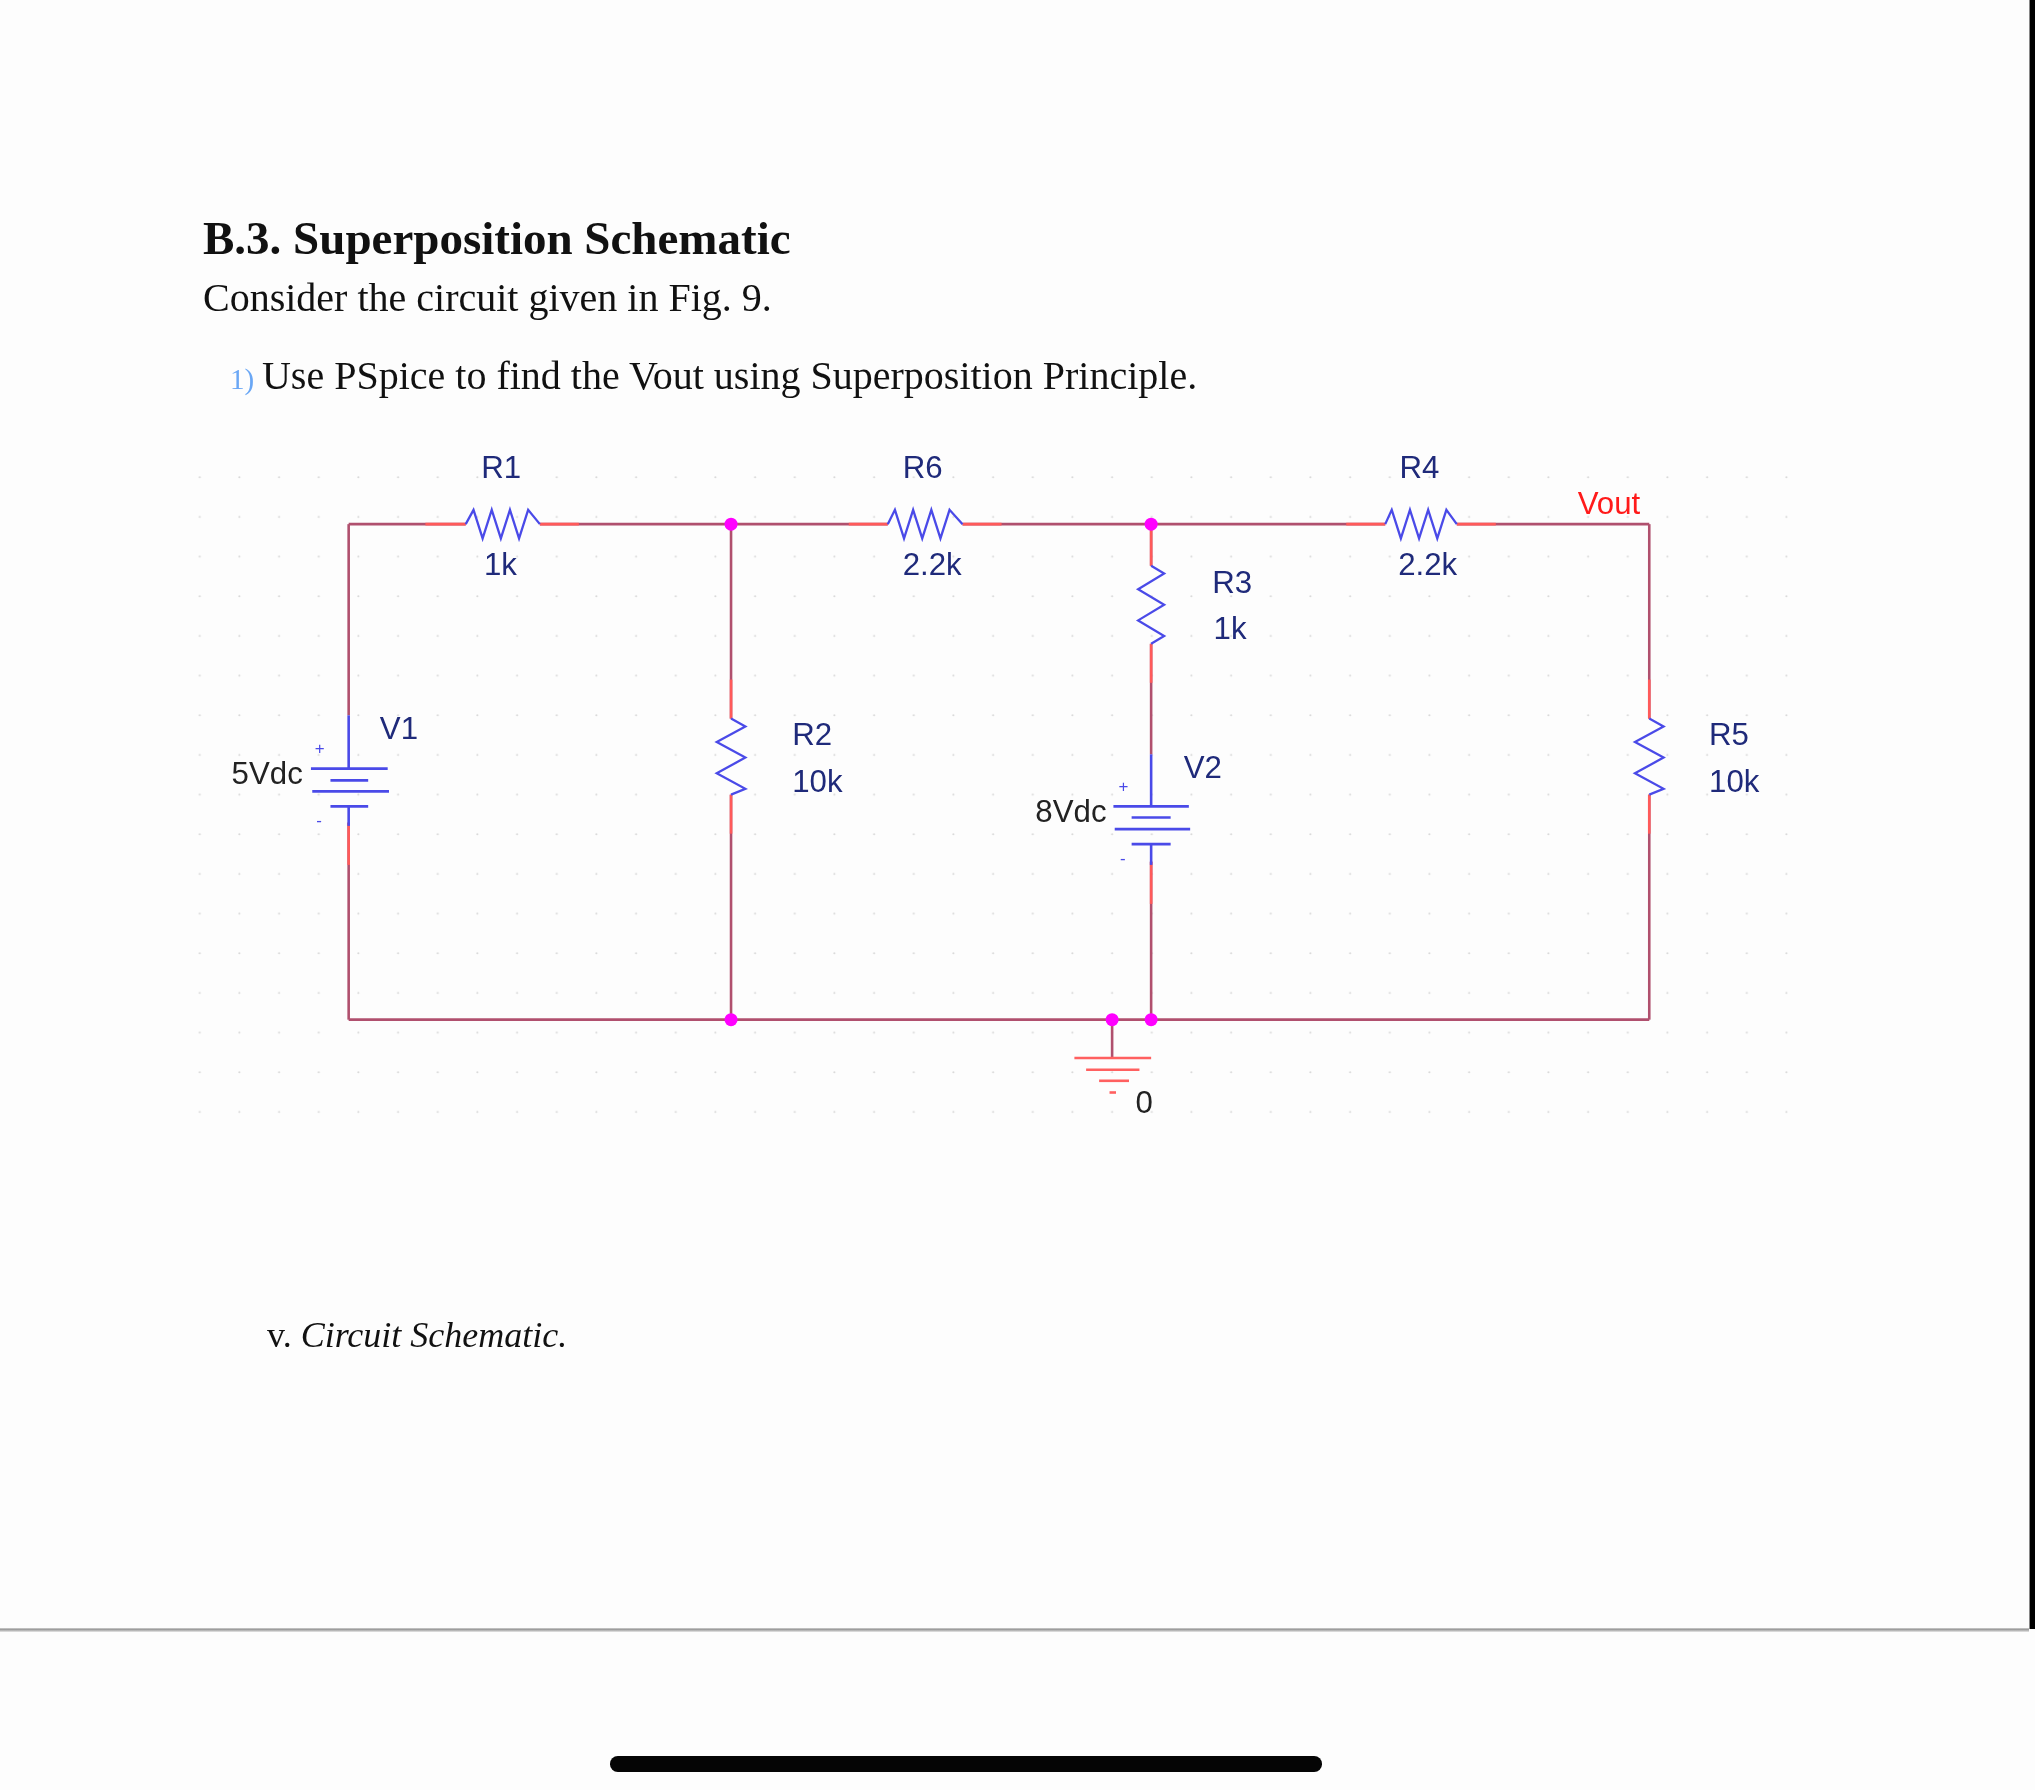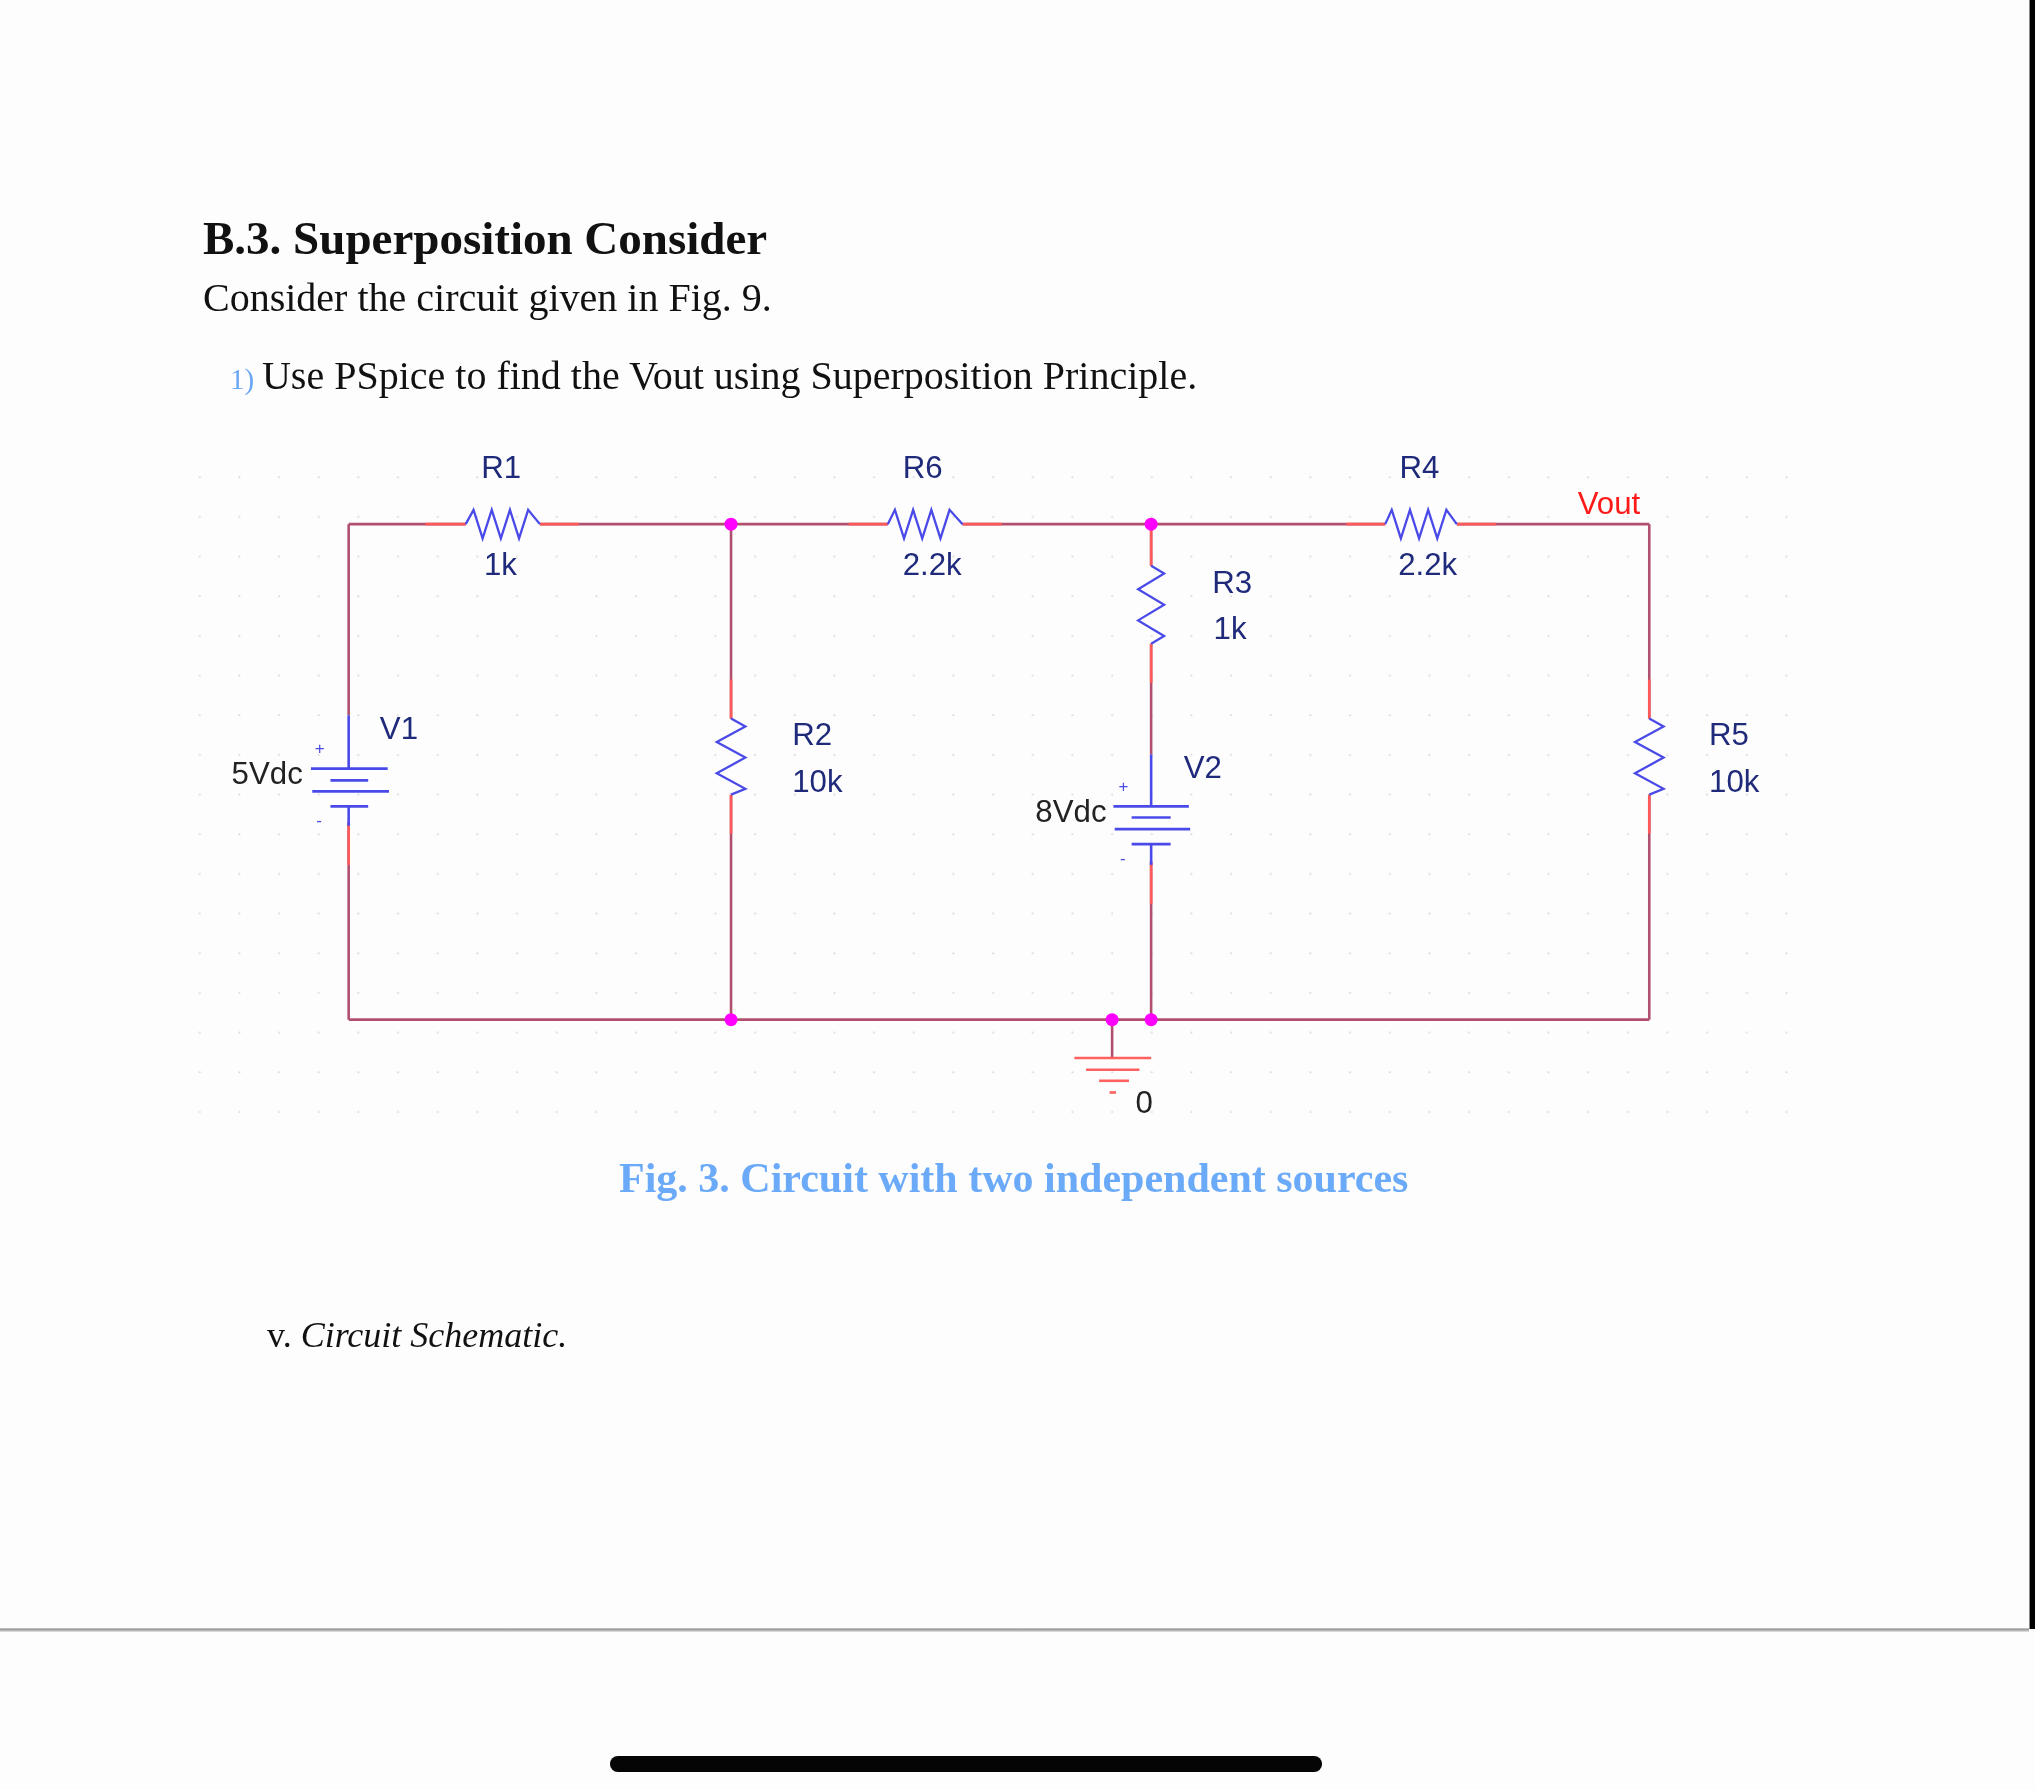--- a/index.html
+++ b/index.html
@@ -16,21 +16,21 @@
     .schematic { position: absolute; left: 0; top: 0; width: 2035px; height: 1629px; }
     .lbl { font-family: "Liberation Sans", sans-serif; font-size: 48px; }
     .divider { position: absolute; left: 0; top: 1628px; width: 2029px; height: 3.9px; background: linear-gradient(#cfcfcf, #9a9a9a 40%, #e8e8e8); }
     .bottom-area { position: absolute; left: 0; top: 1632px; width: 2035px; height: 159px; background: #fdfdfd; }
     .home-indicator { position: absolute; left: 610px; top: 1756px; width: 712px; height: 15.6px; border-radius: 7.8px; background: #050505; }
   </style>
 </head>
 <body>
 
 <div class="page">
-  <h1 class="section-title">B.3. Superposition Consider</h1>
+  <h1 class="section-title">B.3. Superposition Schematic</h1>
   <div class="intro">Consider the circuit given in Fig. 9.</div>
   <div class="question">
     <span class="q-num">1)</span><span>Use PSpice to find the Vout using Superposition Principle.</span>
   </div>
 
   <svg class="schematic" viewBox="0 0 3129 2505" xmlns="http://www.w3.org/2000/svg">
     <defs>
       <pattern id="grid" x="0" y="0" width="61" height="61" patternUnits="userSpaceOnUse">
         <circle cx="2" cy="2" r="1.6" fill="#d8d8d8"></circle>
       </pattern>
@@ -149,21 +149,20 @@
     </g>
     <g fill="#4a4ae8" font-family="Liberation Sans, sans-serif" font-size="26">
       <text x="484" y="1160">+</text>
       <text x="486" y="1270">-</text>
       <text x="1720" y="1218">+</text>
       <text x="1722" y="1328">-</text>
     </g>
     <text class="lbl" x="2426" y="790" fill="#ff1a1a">Vout</text>
   </svg>
 
-  <div class="caption">Fig. 3. Circuit with two independent sources</div>
 
   <div class="sub-item">
     <span>v.</span>
     <em>Circuit Schematic.</em>
   </div>
 </div>
 
 <div class="right-edge"></div>
 <div class="divider"></div>
 <div class="bottom-area"></div>

